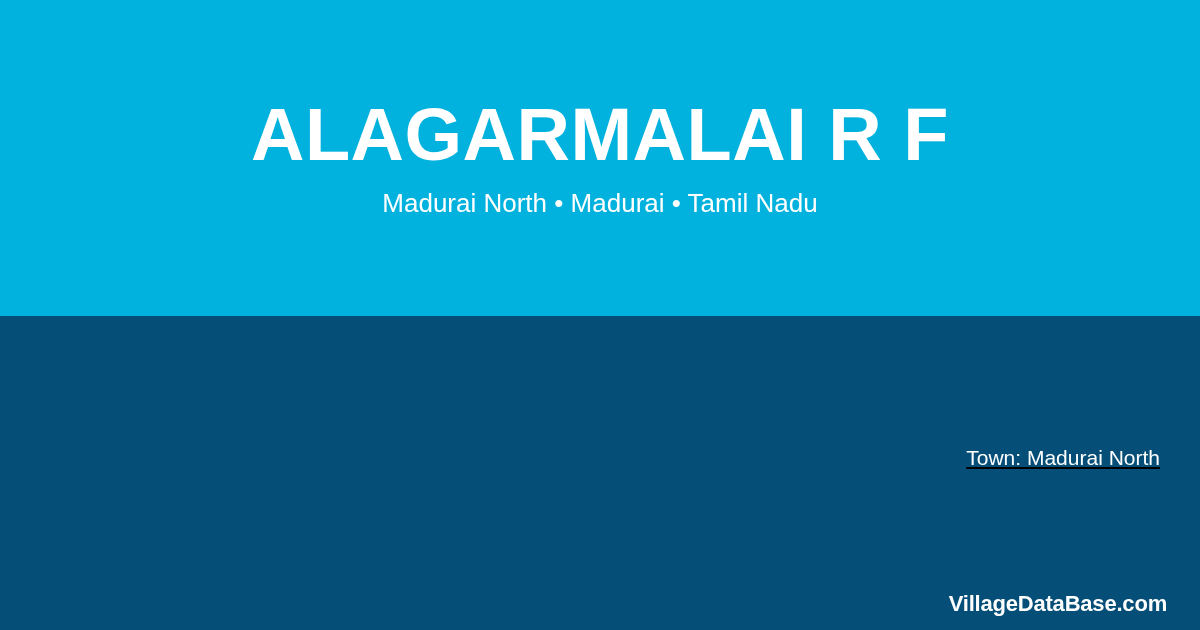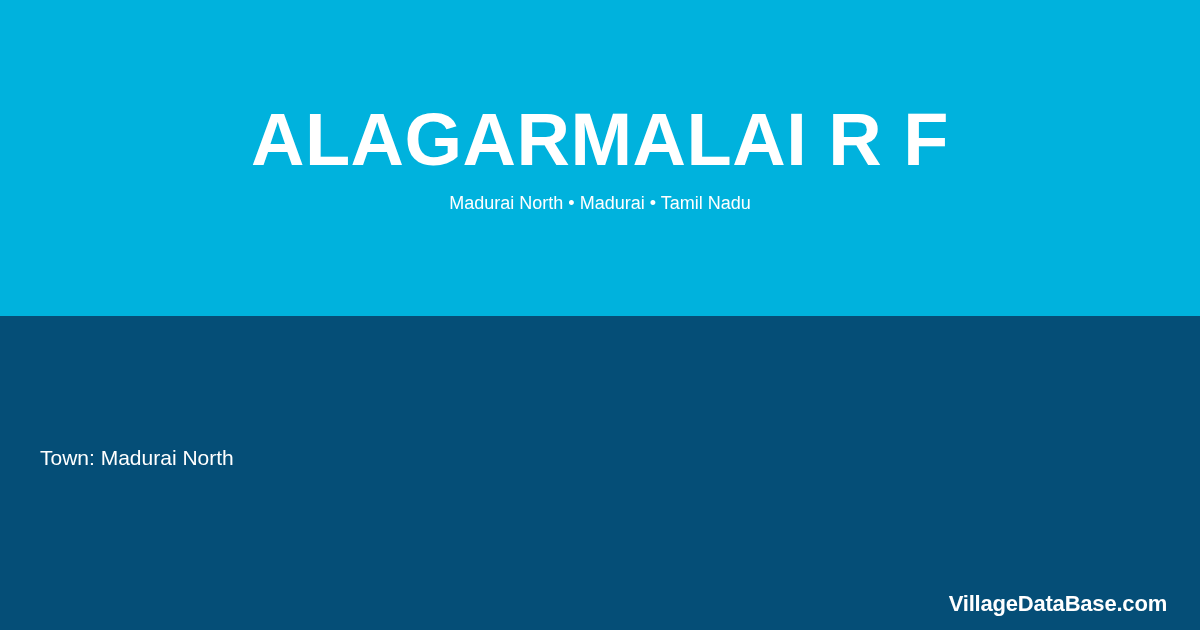--- a/index.html
+++ b/index.html
@@ -44,38 +44,39 @@
     letter-spacing: 0.5px;
     color: #ffffff;
     text-align: center;
     text-transform: uppercase;
     white-space: nowrap;
   }
 
   .hero-subtitle {
     margin: 14px 0 0 0;
     font-family: "Liberation Sans", sans-serif;
-    font-size: 18px;
+    font-size: 26px;
     font-weight: 400;
     line-height: 1.2;
     color: #ffffff;
     text-align: center;
     white-space: nowrap;
   }
 
   
   .body-band {
     position: relative;
     flex: 1 1 auto;
     background: #054e77;
     display: flex;
     align-items: center;
-    justify-content: flex-start;
+    justify-content: flex-end;
     box-sizing: border-box;
     padding: 0 40px;
+    text-decoration: underline;
   }
 
   .detail-line {
     margin: 0;
     font-family: "Liberation Sans", sans-serif;
     font-size: 21px;
     font-weight: 400;
     line-height: 1.3;
     color: #ffffff;
     text-align: center;

